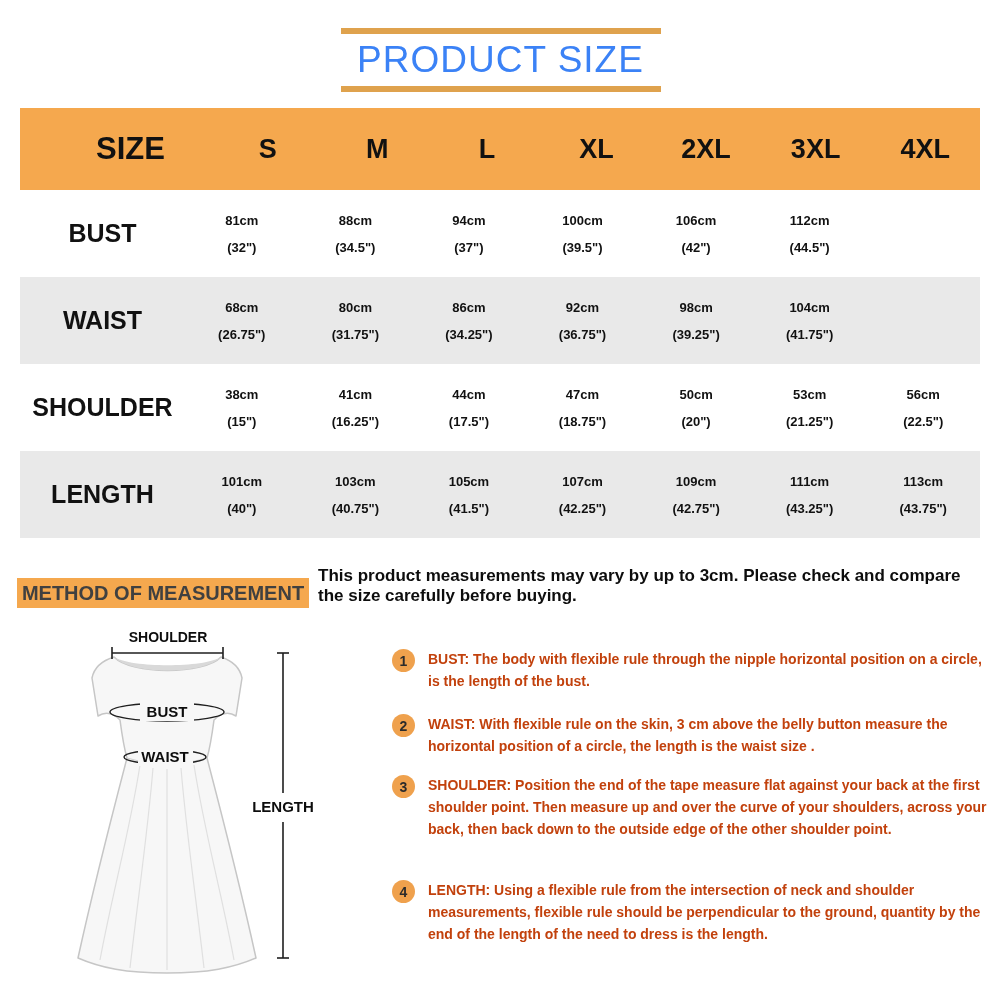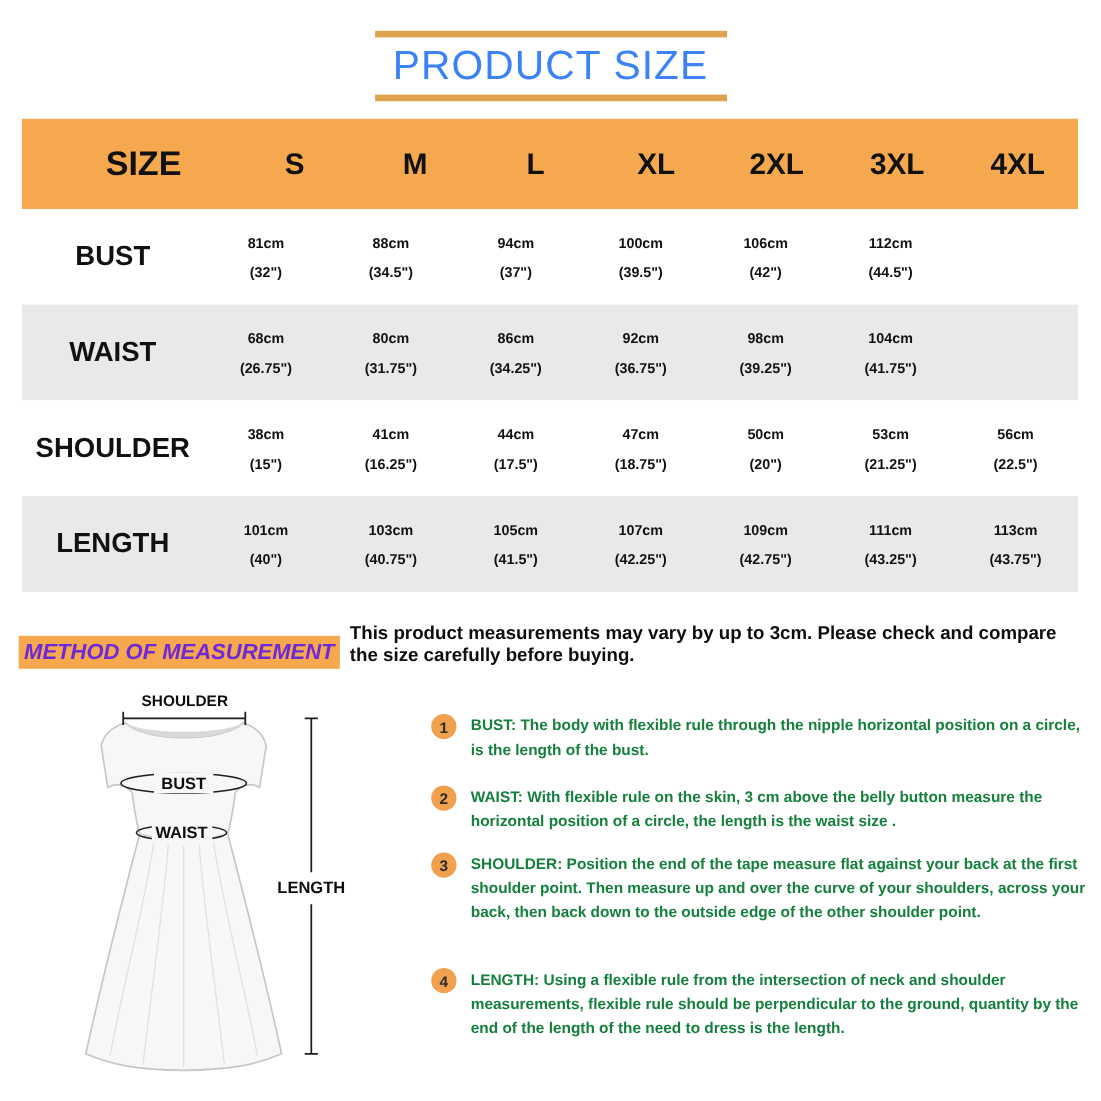--- a/index.html
+++ b/index.html
@@ -36,21 +36,21 @@
   }
   .head-size { font-size:31px; font-weight:700; }
   .head-cell { font-size:27px; font-weight:700; }
   .label-cell { font-size:25px; font-weight:700; }
   .val-cm, .val-in { font-size:13px; font-weight:700; line-height:27px; }
 
   
   .method-head {
     position:absolute; left:17px; top:578px; width:292px; height:30px;
     background:#F5A84E; display:flex; align-items:center; justify-content:center;
-    font-size:20px; font-weight:700; color:#6d28d9;font-style:italic;
+    font-size:20px; font-weight:700; color:#404040;
   }
   .method-note {
     position:absolute; left:318px; top:571px; width:672px; height:30px;
     display:flex; align-items:center;
     font-size:17px; font-weight:700; color:#0d0d0d;
   }
 
   
   .diagram { position:absolute; left:28px; top:630px; }
   .diagram text {
@@ -66,21 +66,21 @@
   .inst-1 { top:648px; } .inst-2 { top:713px; }
   .inst-3 { top:774px; } .inst-4 { top:879px; }
   .inst .num {
     flex:0 0 23px; width:23px; height:23px; border-radius:50%;
     background:#EFA14D; color:#2b2b2b;
     display:flex; align-items:center; justify-content:center;
     font-size:14px; font-weight:700; margin-top:1px;
   }
   .inst .txt {
     width:566px; font-size:14px; font-weight:700;
-    line-height:22px; color:#15803d;
+    line-height:22px; color:#c2410c;
   }
 </style>
 </head>
 <body>
 
 <div class="title-block">
   <div class="title-bar"></div>
   <div class="title-text">PRODUCT SIZE</div>
   <div class="title-bar"></div>
 </div>

